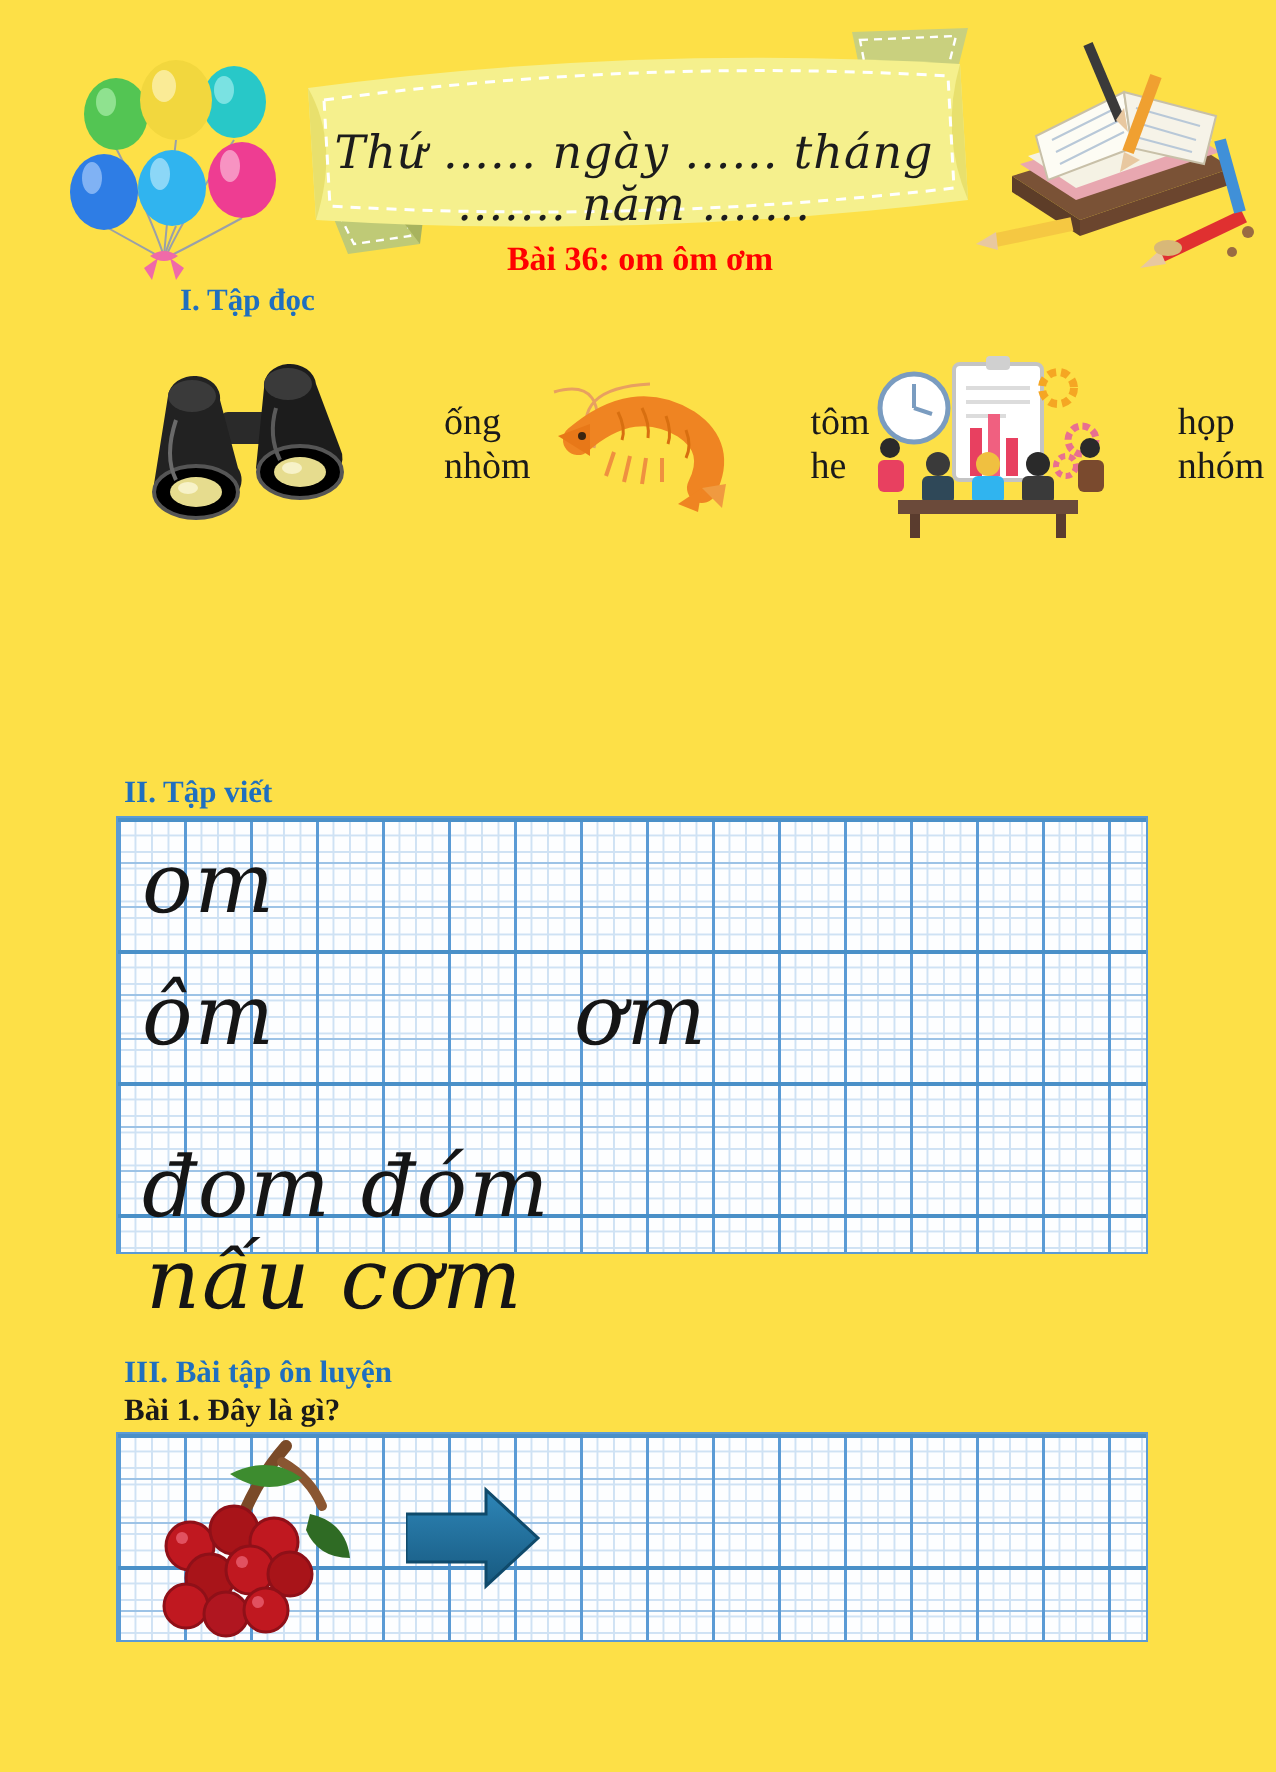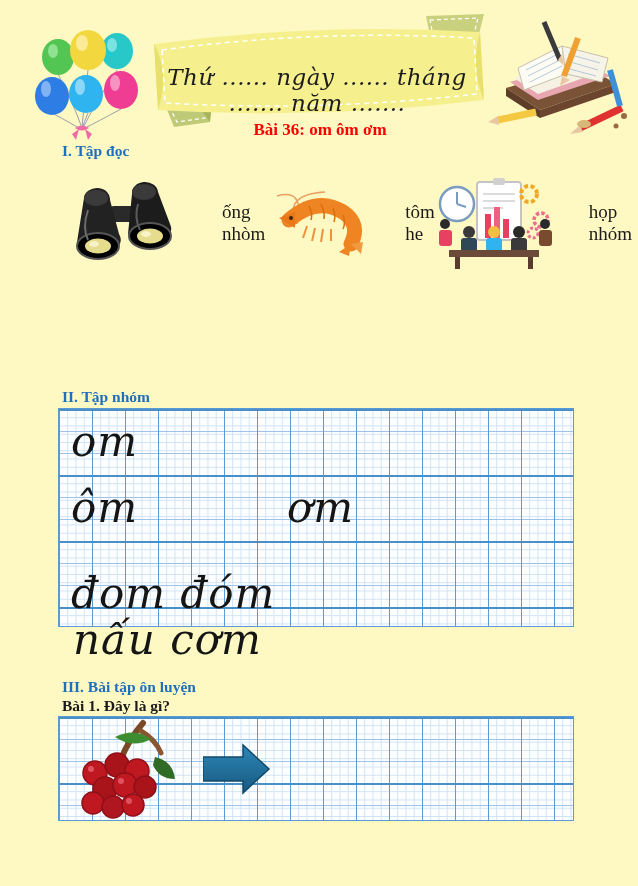--- a/index.html
+++ b/index.html
@@ -1,31 +1,31 @@
 <!DOCTYPE html>
 <html><head>
 <meta charset="utf-8">
 <style>
   * { margin:0; padding:0; box-sizing:border-box; }
   body { background:#fff; font-family:"Liberation Serif", serif; }
-  .page { position:relative; width:638px; height:886px; background:#fef9c3; overflow:hidden; margin:0 auto; }
+  .page { position:relative; width:638px; height:886px; background:#fde047; overflow:hidden; margin:0 auto; }
 
   
   .balloons { position:absolute; left:22px; top:10px; width:118px; height:135px; }
   .banner-wrap { position:absolute; left:140px; top:12px; width:356px; height:118px; }
   .banner-wrap svg { position:absolute; left:0; top:0; width:100%; height:100%; }
   .banner-text { position:absolute; left:22px; top:52px; width:310px; text-align:center;
     font-family:"DejaVu Serif", serif; font-style:italic; font-size:23px; color:#1c1c1c; letter-spacing:0.5px; }
   .books { position:absolute; left:488px; top:8px; width:142px; height:130px; }
   .lesson-title { position:absolute; left:145px; top:120px; width:350px; text-align:center;
     font-weight:bold; font-size:17px; color:#ff0000; }
 
   
   .sec-heading { position:absolute; left:62px; font-weight:bold; font-size:15.5px; color:#1f6fbf; }
-  .h1 { top:142px; } .h2 { top:388px; } .h3 { top:678px; }
+  .h1 { top:142px;margin-left:28px; } .h2 { top:388px; } .h3 { top:678px; }
   .ex-title { position:absolute; left:62px; top:697px; font-weight:bold; font-size:15.5px; color:#1a1a1a; }
 
   
   .vocab-row { position:absolute; left:58px; top:158px; width:516px; height:128px;
     display:flex; justify-content:space-between; }
   .vocab-item { display:flex; flex-direction:row; align-items:center;gap:36px; }
   .vocab-fig { height:98px; display:flex; align-items:center; justify-content:center; }
   .vocab-label { font-size:19px; color:#1a1a1a; margin-top:2px; }
 
   
@@ -221,21 +221,21 @@
           <path d="M30 66 Q44 50 58 66 Q62 80 44 82 Q26 80 30 66 Z" fill="#d8b88a" stroke="#b39162" stroke-width="1.5"></path>
           <path d="M38 66 Q44 58 50 68 Q44 74 38 66" fill="#8a6a42"></path>
           <path d="M84 74 Q94 54 106 76 Q108 86 95 86 Q82 84 84 74 Z" fill="#c09c6e" stroke="#a5854f" stroke-width="1.5"></path>
         </svg>
       </div>
       <div class="vocab-label">nấm rơm</div>
     </div>
   </div>
 
 
-  <div class="sec-heading h2">II. Tập nhóm</div>
+  <div class="sec-heading h2">II. Tập viết</div>
 
   <div class="writing-grid grid-bg">
     <div class="w-row" style="top:0;">
       <span class="w-word" style="left:12px;">om</span>
     </div>
     <div class="w-row" style="top:66px;">
       <span class="w-word" style="left:12px;">ôm</span>
       <span class="w-word" style="left:228px;">ơm</span>
     </div>
     <div class="w-row" style="top:132px;">

